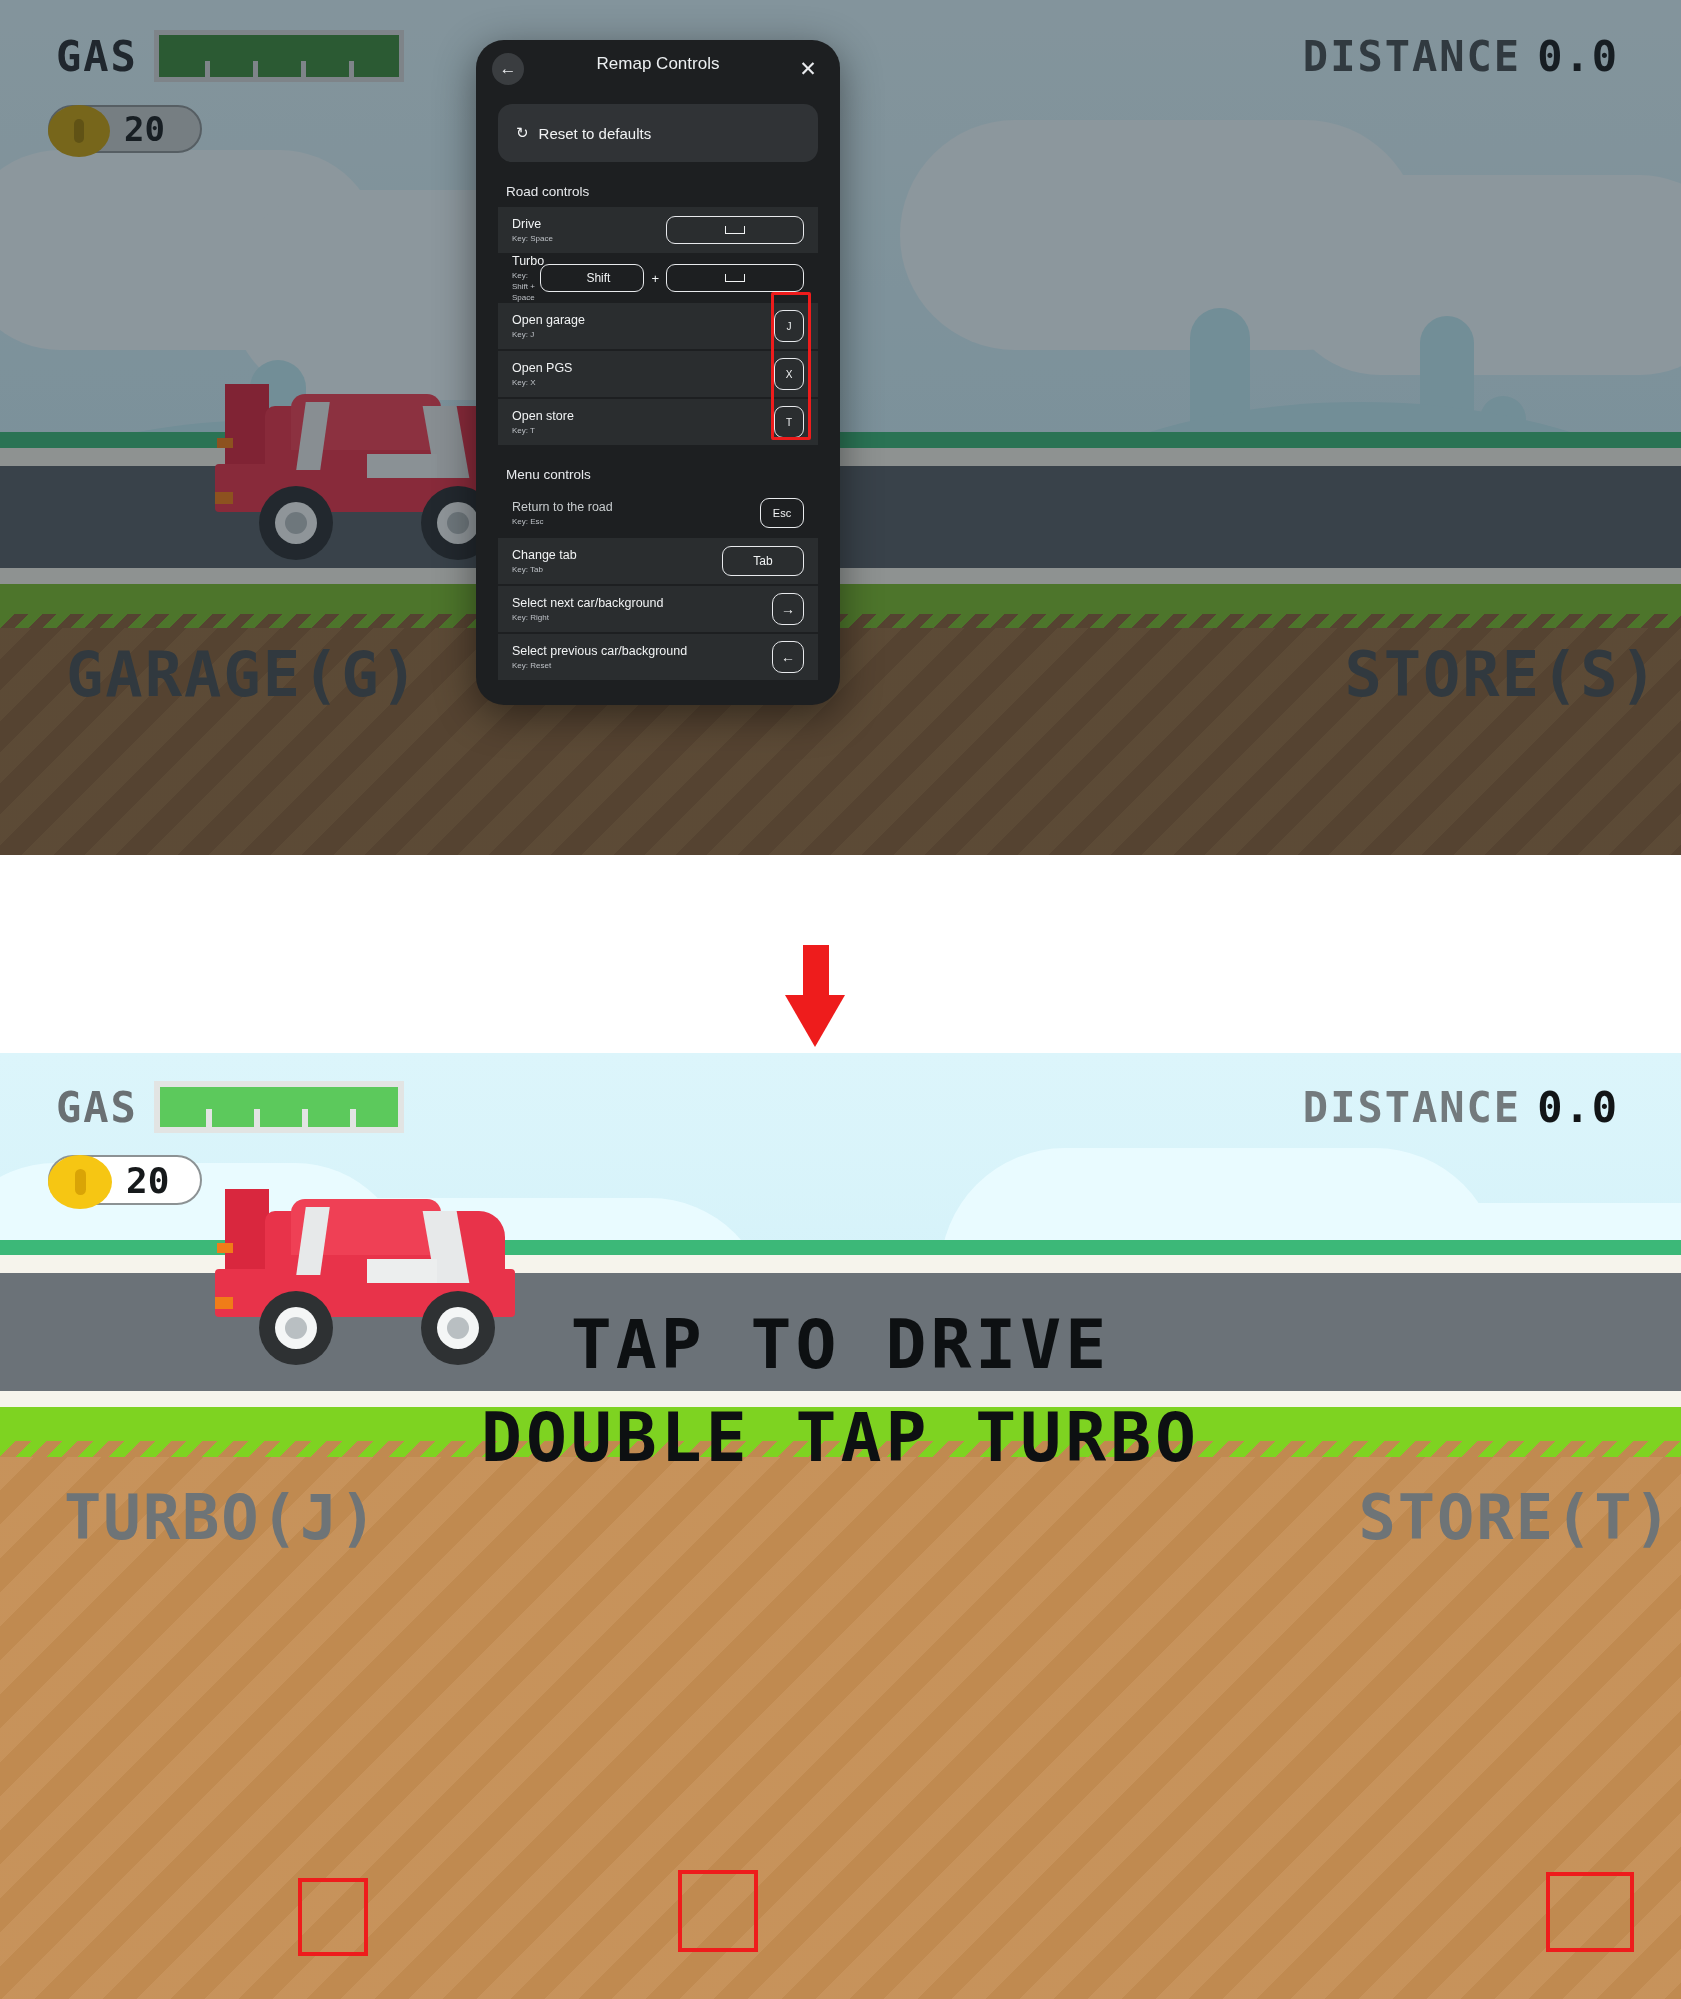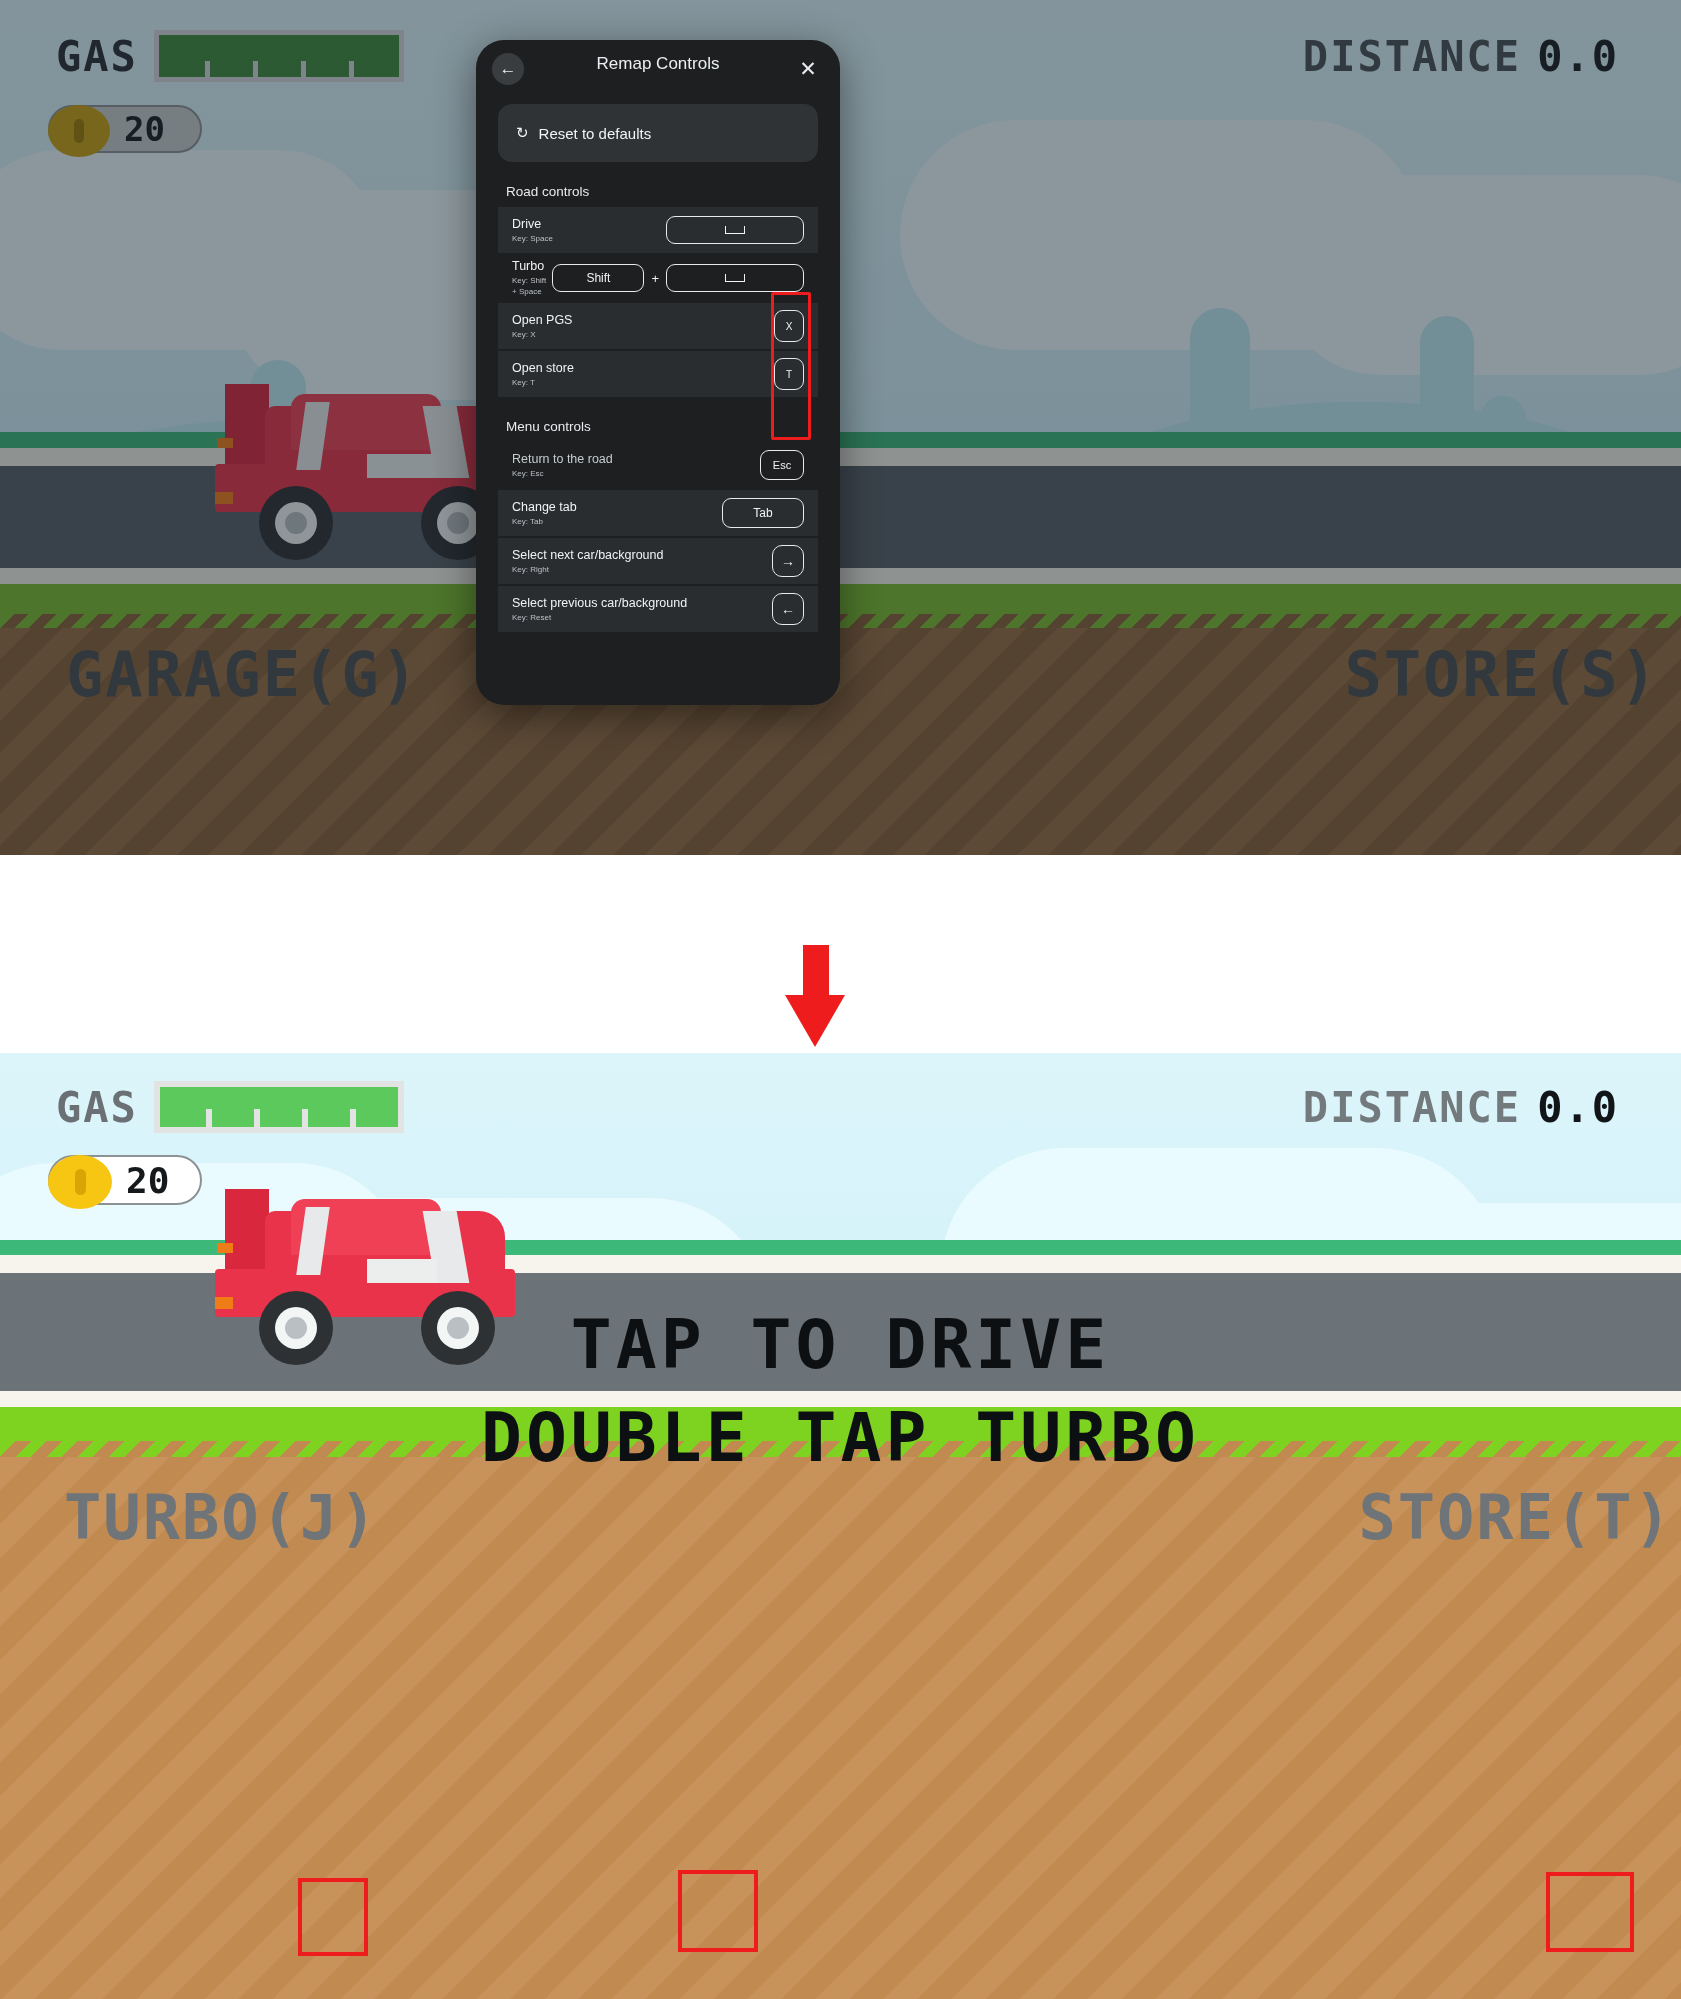--- a/index.html
+++ b/index.html
@@ -67,21 +67,21 @@
   .row{margin:2px 22px;border-radius:0;height:46px;display:flex;align-items:center;padding:0 14px;box-sizing:border-box;}
   .row.alt{background:#2a2d2f;}
   .row.plain{background:transparent;}
   .row .txt{flex:1;min-width:0;}
   .row .t1{color:#f1f3f4;font-size:12.5px;line-height:15px;}
   .row .t2{color:#bdc1c6;font-size:8px;line-height:11px;margin-top:1px;}
   .row .keys{display:flex;align-items:center;gap:7px;}
 
   .key{border:1.6px solid #e8eaed;border-radius:9px;color:#f1f3f4;display:flex;align-items:center;justify-content:center;font-size:12px;background:transparent;cursor:pointer;}
   .key.wide{width:136px;height:26px;}
-  .key.mid{width:90px;height:26px;}
+  .key.mid{width:90px;height:26px;padding-left:12px;}
   .key.sq{width:28px;height:30px;font-size:10px;border-radius:9px;}
   .key.esc{width:42px;height:28px;font-size:11px;}
   .key.tab{width:80px;height:28px;font-size:12px;}
   .key.arrow{width:30px;height:30px;font-size:14px;border-radius:10px;}
   .plus{color:#f1f3f4;font-size:13px;}
   .spacebar-glyph{display:inline-block;width:18px;height:7px;border:1.6px solid #f1f3f4;border-top:none;}
 
   
   .modal-hl{position:absolute;border:3px solid #ee1c1c;box-sizing:border-box;border-radius:2px;pointer-events:none;}
 
@@ -197,20 +197,29 @@
       </div>
       <div class="keys">
         <div class="key mid">Shift</div>
         <span class="plus">+</span>
         <div class="key wide">
             <span class="spacebar-glyph"></span>
           </div>
       </div>
     </div>
 
+    <div class="row alt">
+      <div class="txt">
+        <div class="t1">Open garage</div>
+        <div class="t2">Key: J</div>
+      </div>
+      <div class="keys">
+        <div class="key sq">J</div>
+      </div>
+    </div>
 
     <div class="row alt">
       <div class="txt">
         <div class="t1">Open PGS</div>
         <div class="t2">Key: X</div>
       </div>
       <div class="keys">
         <div class="key sq">X</div>
       </div>
     </div>

